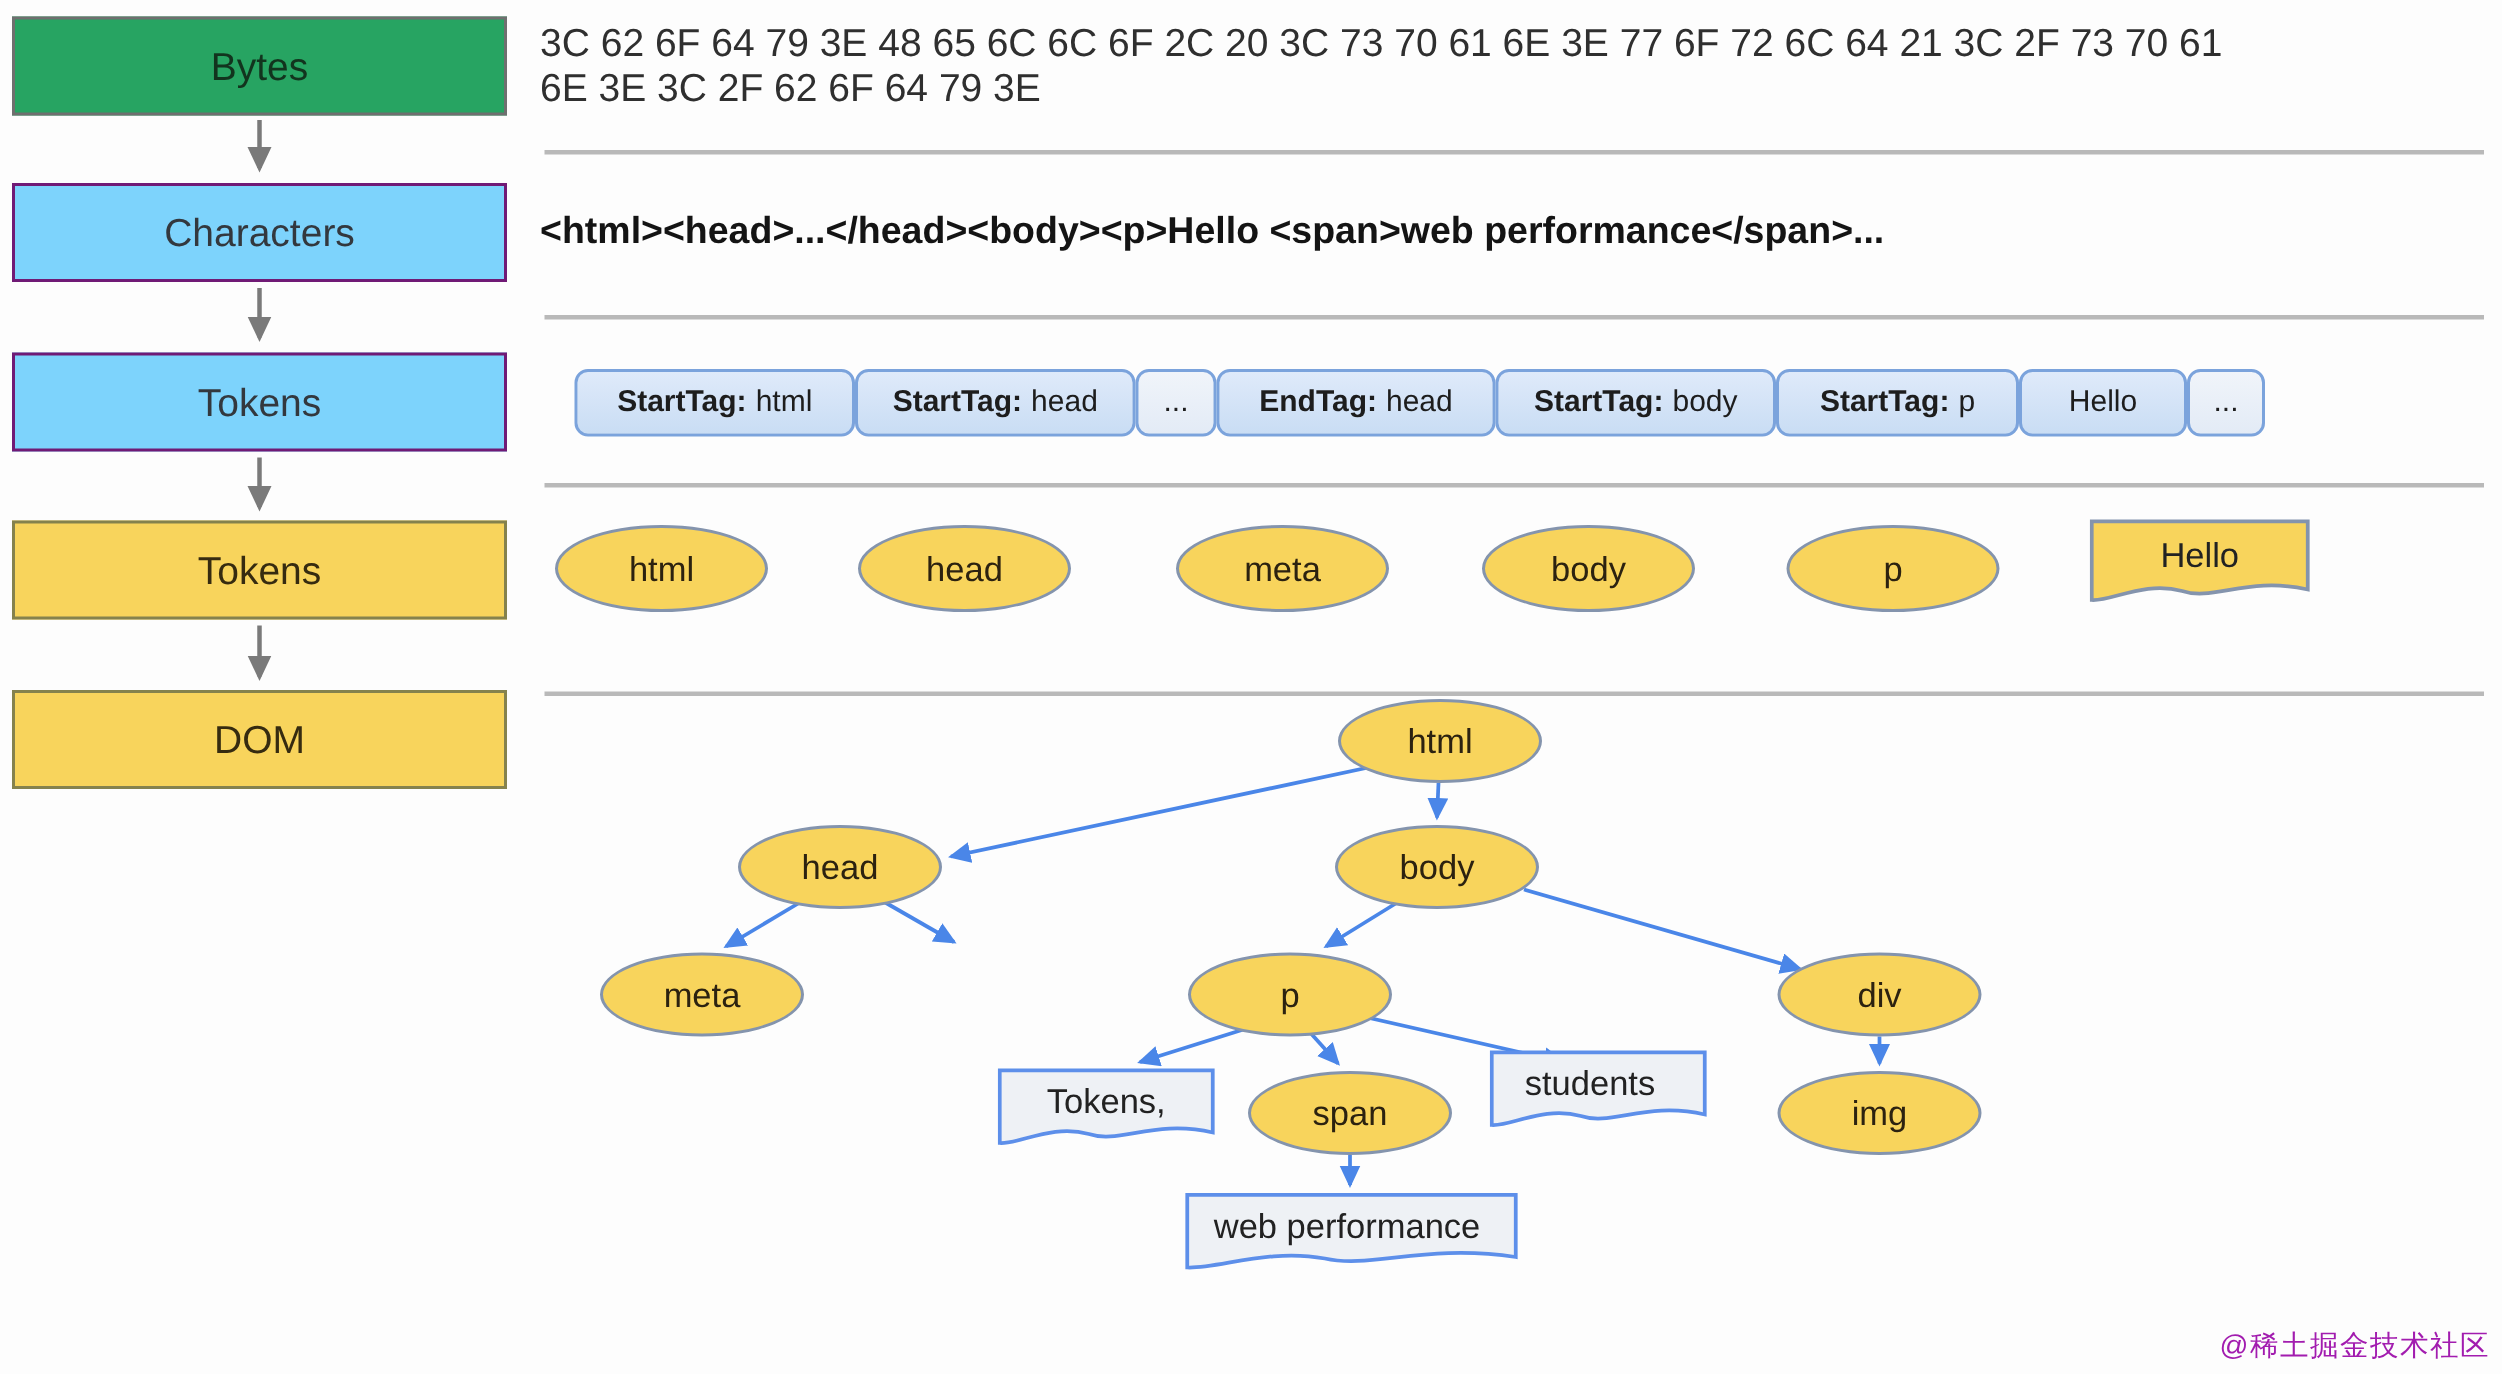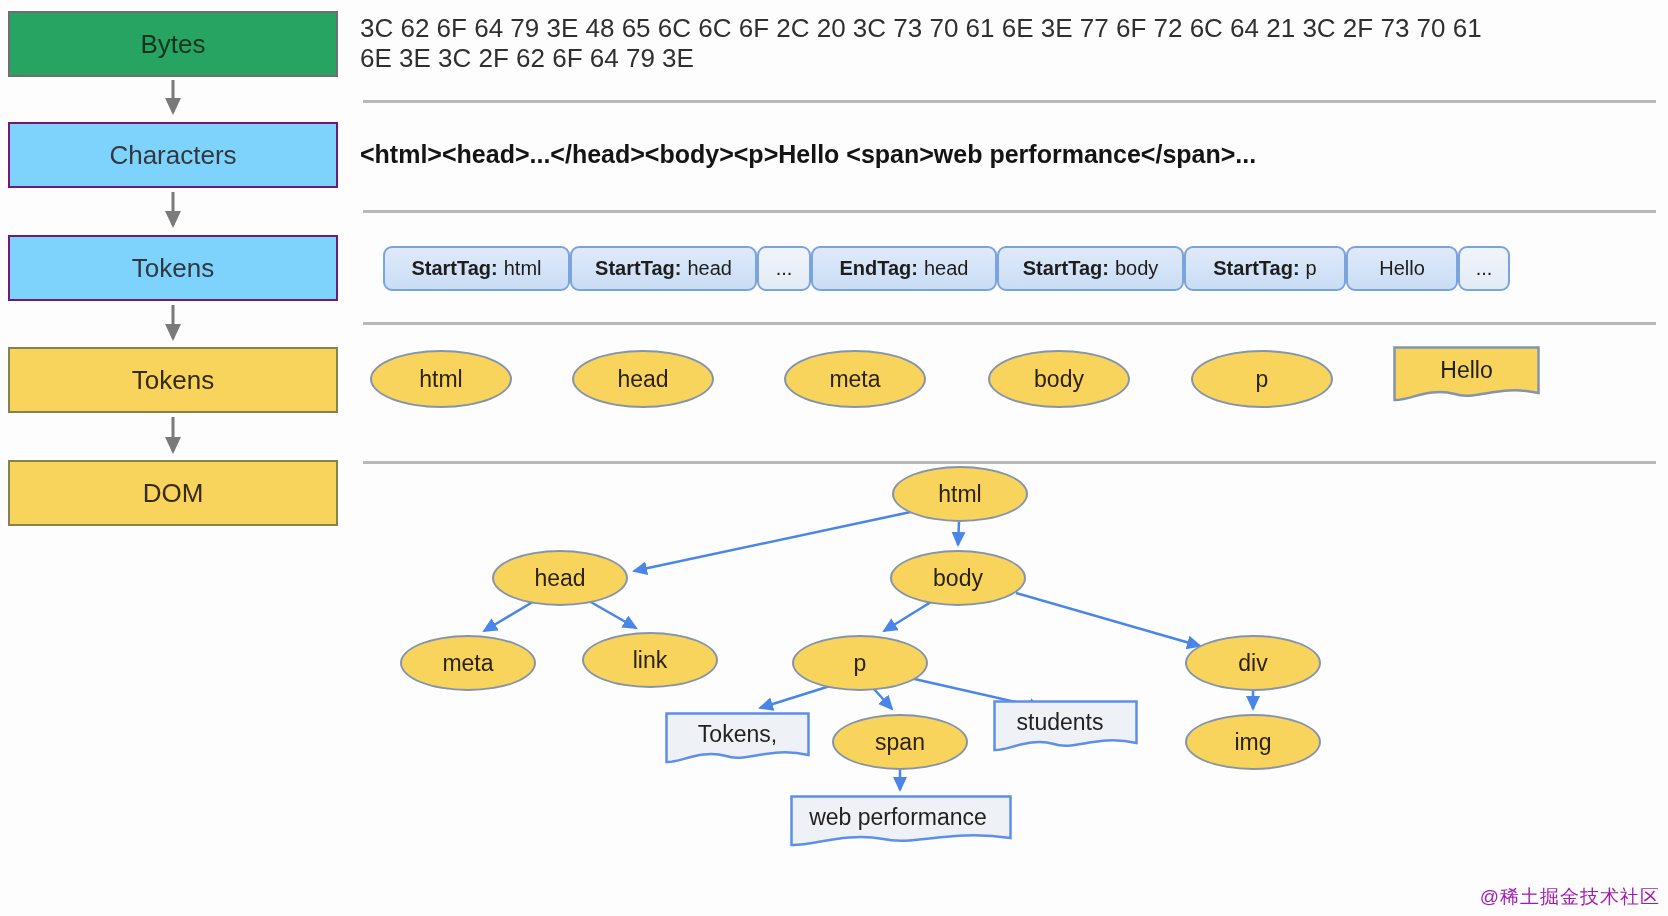--- a/index.html
+++ b/index.html
@@ -190,23 +190,20 @@
   </div>
   <div class="ellipse" style="left:492px;top:550px;width:136px;height:56px">
     <span>head</span>
   </div>
   <div class="ellipse" style="left:890px;top:550px;width:136px;height:56px">
     <span>body</span>
   </div>
   <div class="ellipse" style="left:400px;top:635px;width:136px;height:56px">
     <span>meta</span>
   </div>
-  <div class="ellipse" style="left:582px;top:632px;width:136px;height:56px">
-    <span>link</span>
-  </div>
   <div class="ellipse" style="left:792px;top:635px;width:136px;height:56px">
     <span>p</span>
   </div>
   <div class="ellipse" style="left:1185px;top:635px;width:136px;height:56px">
     <span>div</span>
   </div>
   <div class="ellipse" style="left:832px;top:714px;width:136px;height:56px">
     <span>span</span>
   </div>
   <div class="ellipse" style="left:1185px;top:714px;width:136px;height:56px">

